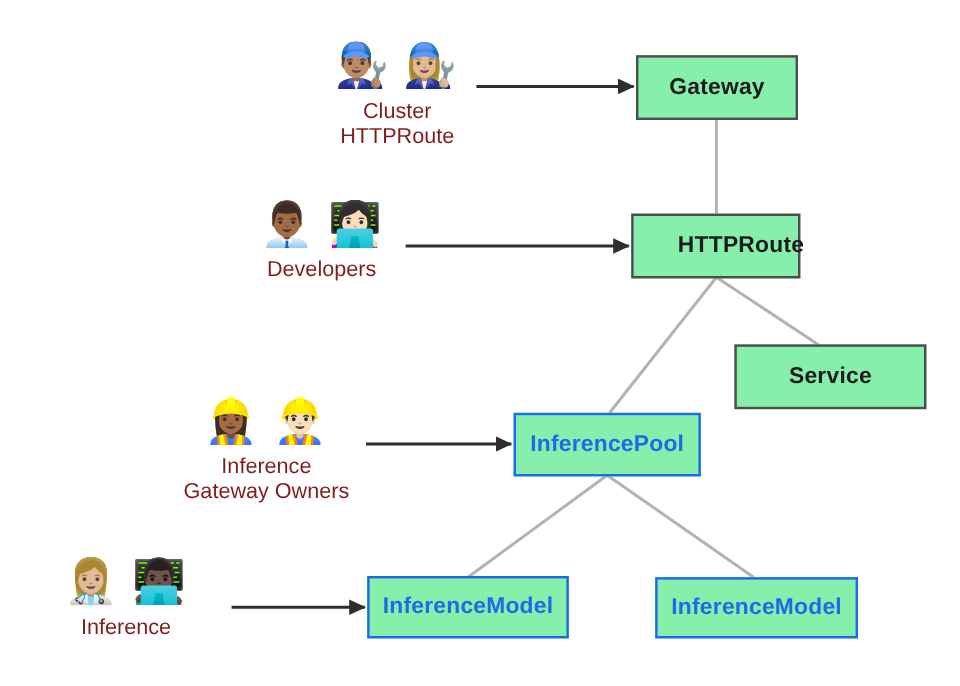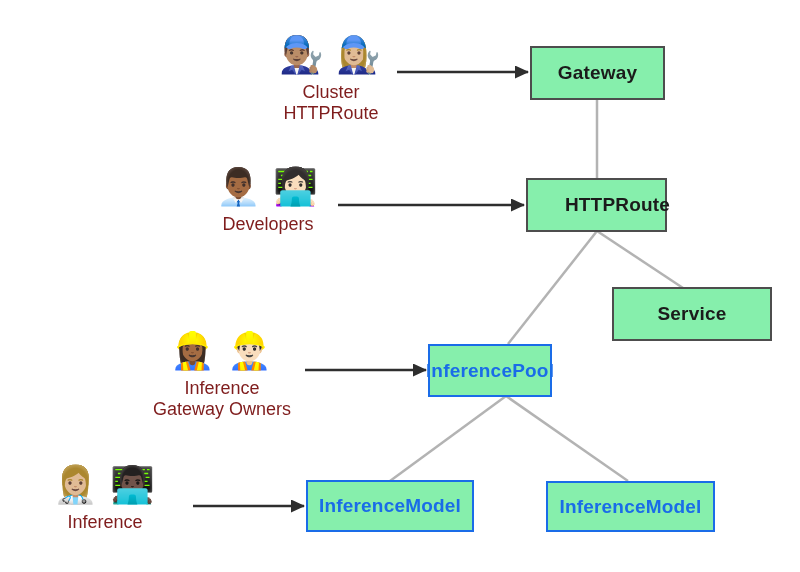--- a/index.html
+++ b/index.html
@@ -84,21 +84,21 @@
     <line x1="305" y1="370" x2="426" y2="370" stroke="#2e2e2e" stroke-width="2.5" marker-end="url(#arrowhead)"></line>
     <line x1="193" y1="506" x2="304" y2="506" stroke="#2e2e2e" stroke-width="2.5" marker-end="url(#arrowhead)"></line>
   </svg>
 
   <div class="node core" style="left:530px; top:46px;  width:135px; height:54px;">Gateway</div>
 
   <div class="node core" style="left:526px; top:178px; width:141px; height:54px;padding-left:42px;">HTTPRoute</div>
 
   <div class="node core" style="left:612px; top:287px; width:160px; height:54px;">Service</div>
 
-  <div class="node ext" style="left:428px; top:344px; width:124px; height:53px;">InferencePool</div>
+  <div class="node ext" style="left:428px; top:344px; width:156px; height:53px;">InferencePool</div>
 
   <div class="node ext" style="left:306px; top:480px; width:168px; height:52px;">InferenceModel</div>
 
   <div class="node ext" style="left:546px; top:481px; width:169px; height:51px;">InferenceModel</div>
 
   <div class="actor" style="left:241px; top:34px;">
     <div class="emoji">👨🏽‍🔧 👩🏼‍🔧</div>
     <div class="label">
       <div>Cluster</div>
       <div>HTTPRoute</div>

